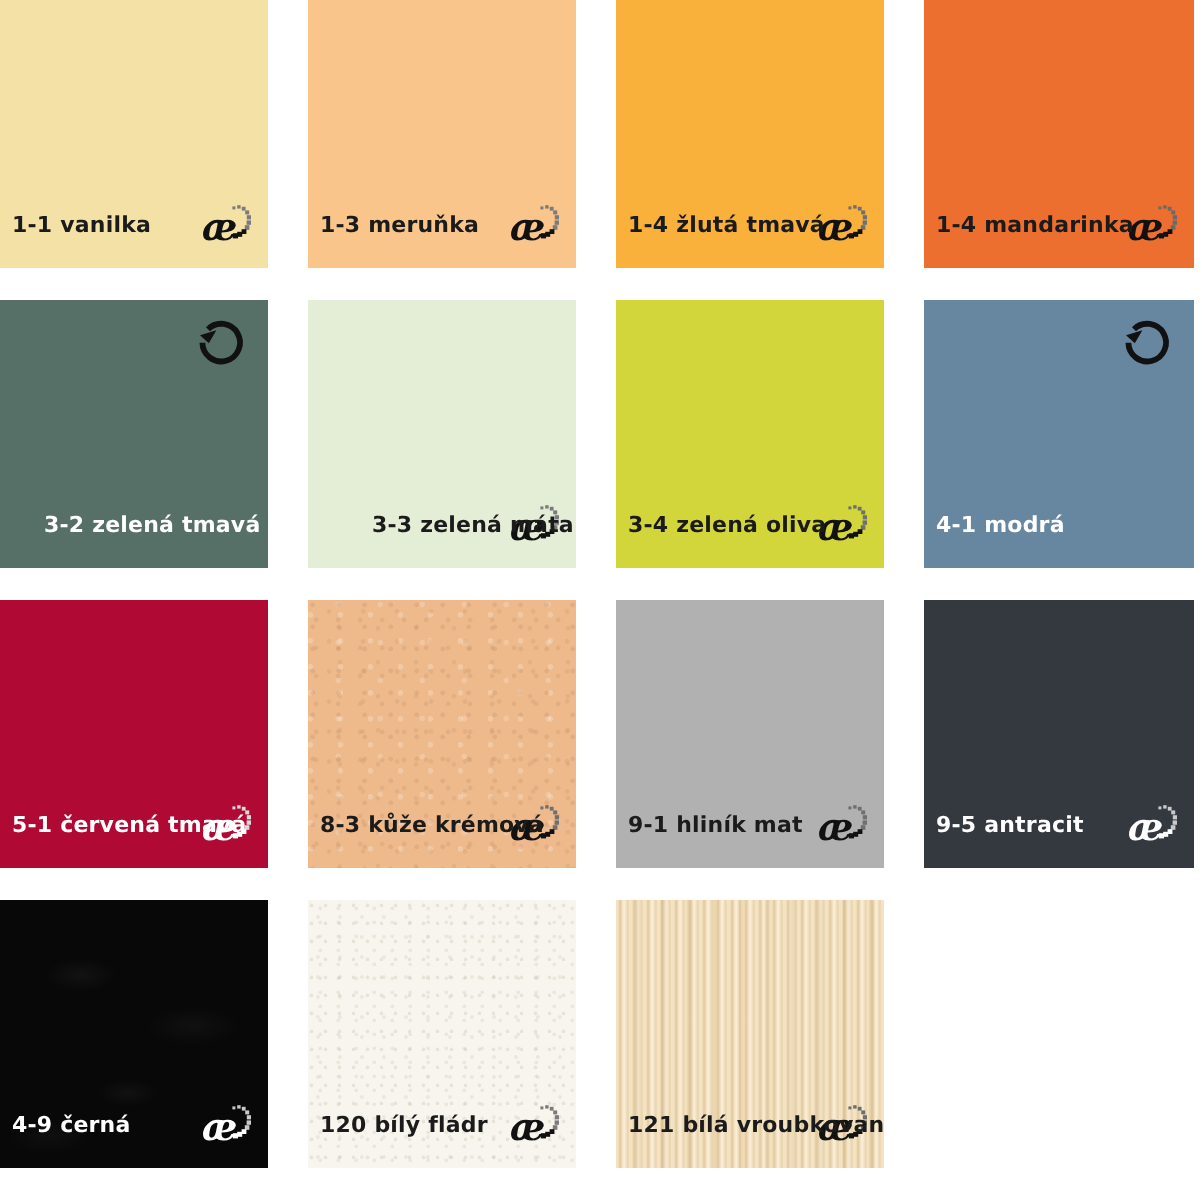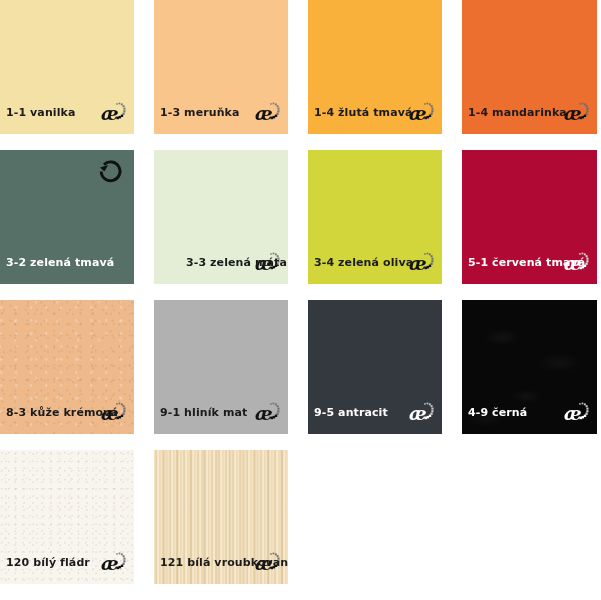--- a/index.html
+++ b/index.html
@@ -198,21 +198,21 @@
           <rect x="15.4" y="15.6" width="2.6" height="2.6" fill="#111111"></rect>
         </svg></div>
       <div class="swatch-label" style="color: rgb(27, 27, 27);">1-4 mandarinka</div>
     </div>
     <div class="swatch">
       <div class="swatch-fill" style="background: rgb(86, 112, 104);"></div>
       <div class="rotate-icon"><svg viewBox="0 0 26 26" width="26" height="26">
           <path d="M 7.0 5.6 A 9.4 9.4 0 1 1 4.2 12.4" fill="none" stroke="#111111" stroke-width="2.9" stroke-linecap="butt"></path>
           <polygon points="3.0,8.6 11.2,6.1 7.4,12.6" fill="#111111"></polygon>
         </svg></div>
-      <div class="swatch-label" style="color: rgb(255, 255, 255);">3-2 zelená tmavá</div>
+      <div class="swatch-label" style="color: rgb(255, 255, 255); margin-left: 16px;">3-2 zelená tmavá</div>
     </div>
     <div class="swatch">
       <div class="swatch-fill" style="background: rgb(228, 238, 215);"></div>
       <div class="logo"><svg viewBox="0 0 26 22" width="26" height="22">
           <text x="0" y="19" font-family="&quot;DejaVu Serif&quot;, serif" font-size="19" font-weight="bold" font-style="italic" fill="#111111">æ</text>
           <rect x="15.2" y="2.2" width="1.5" height="1.5" fill="#7b7b7b"></rect>
           <rect x="17.6" y="1.6" width="1.7" height="1.7" fill="#7b7b7b"></rect>
           <rect x="19.9" y="2.4" width="1.9" height="1.9" fill="#7b7b7b"></rect>
           <rect x="21.6" y="4.2" width="2" height="2" fill="#7b7b7b"></rect>
           <rect x="22.4" y="6.6" width="2.1" height="2.1" fill="#7b7b7b"></rect>
@@ -233,20 +233,28 @@
           <rect x="19.9" y="2.4" width="1.9" height="1.9" fill="#6f6f6f"></rect>
           <rect x="21.6" y="4.2" width="2" height="2" fill="#6f6f6f"></rect>
           <rect x="22.4" y="6.6" width="2.1" height="2.1" fill="#6f6f6f"></rect>
           <rect x="22.3" y="9.2" width="2.2" height="2.2" fill="#6f6f6f"></rect>
           <rect x="21.4" y="11.6" width="2.3" height="2.3" fill="#6f6f6f"></rect>
           <rect x="19.8" y="13.6" width="2.4" height="2.4" fill="#111111"></rect>
           <rect x="17.6" y="14.9" width="2.5" height="2.5" fill="#111111"></rect>
           <rect x="15.4" y="15.6" width="2.6" height="2.6" fill="#111111"></rect>
         </svg></div>
       <div class="swatch-label" style="color: rgb(27, 27, 27);">3-4 zelená oliva</div>
+    </div>
+    <div class="swatch">
+      <div class="swatch-fill" style="background: rgb(103, 134, 160);"></div>
+      <div class="rotate-icon"><svg viewBox="0 0 26 26" width="26" height="26">
+          <path d="M 7.0 5.6 A 9.4 9.4 0 1 1 4.2 12.4" fill="none" stroke="#111111" stroke-width="2.9" stroke-linecap="butt"></path>
+          <polygon points="3.0,8.6 11.2,6.1 7.4,12.6" fill="#111111"></polygon>
+        </svg></div>
+      <div class="swatch-label" style="color: rgb(255, 255, 255);">4-1 modrá</div>
     </div>
     <div class="swatch">
       <div class="swatch-fill" style="background: rgb(176, 10, 52);"></div>
       <div class="logo"><svg viewBox="0 0 26 22" width="26" height="22">
           <text x="0" y="19" font-family="&quot;DejaVu Serif&quot;, serif" font-size="19" font-weight="bold" font-style="italic" fill="#ffffff">æ</text>
           <rect x="15.2" y="2.2" width="1.5" height="1.5" fill="#d9d9d9"></rect>
           <rect x="17.6" y="1.6" width="1.7" height="1.7" fill="#d9d9d9"></rect>
           <rect x="19.9" y="2.4" width="1.9" height="1.9" fill="#d9d9d9"></rect>
           <rect x="21.6" y="4.2" width="2" height="2" fill="#d9d9d9"></rect>
           <rect x="22.4" y="6.6" width="2.1" height="2.1" fill="#d9d9d9"></rect>

